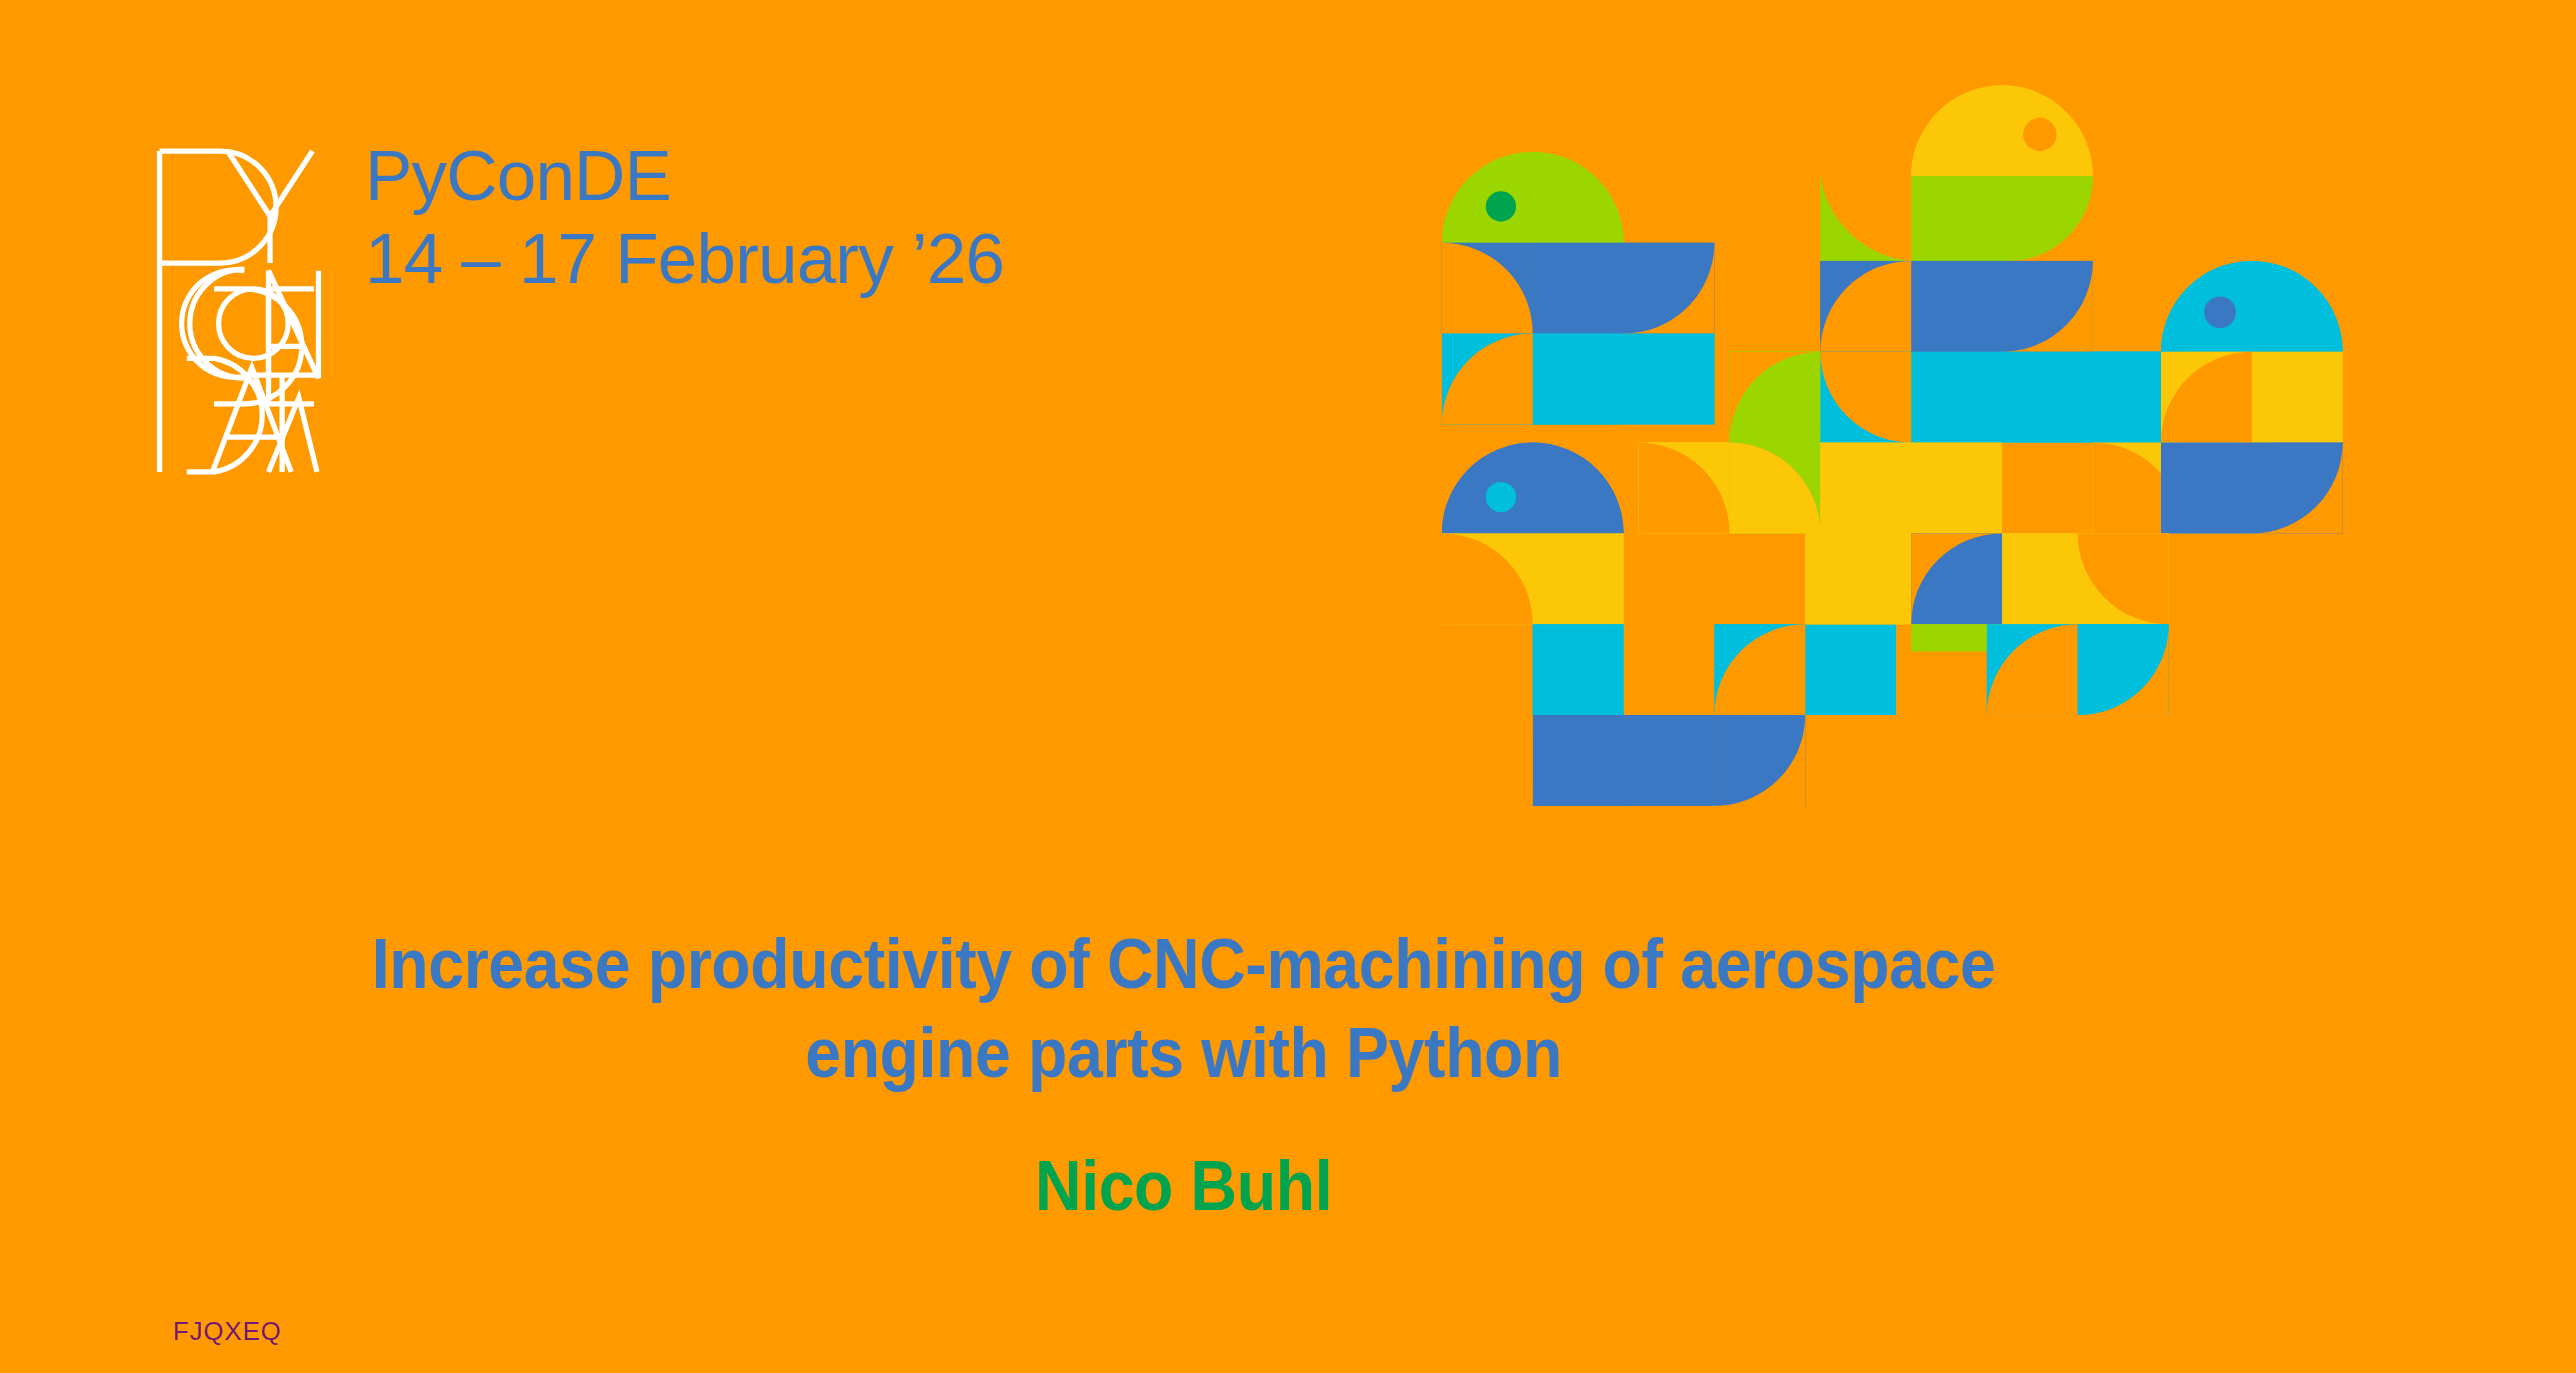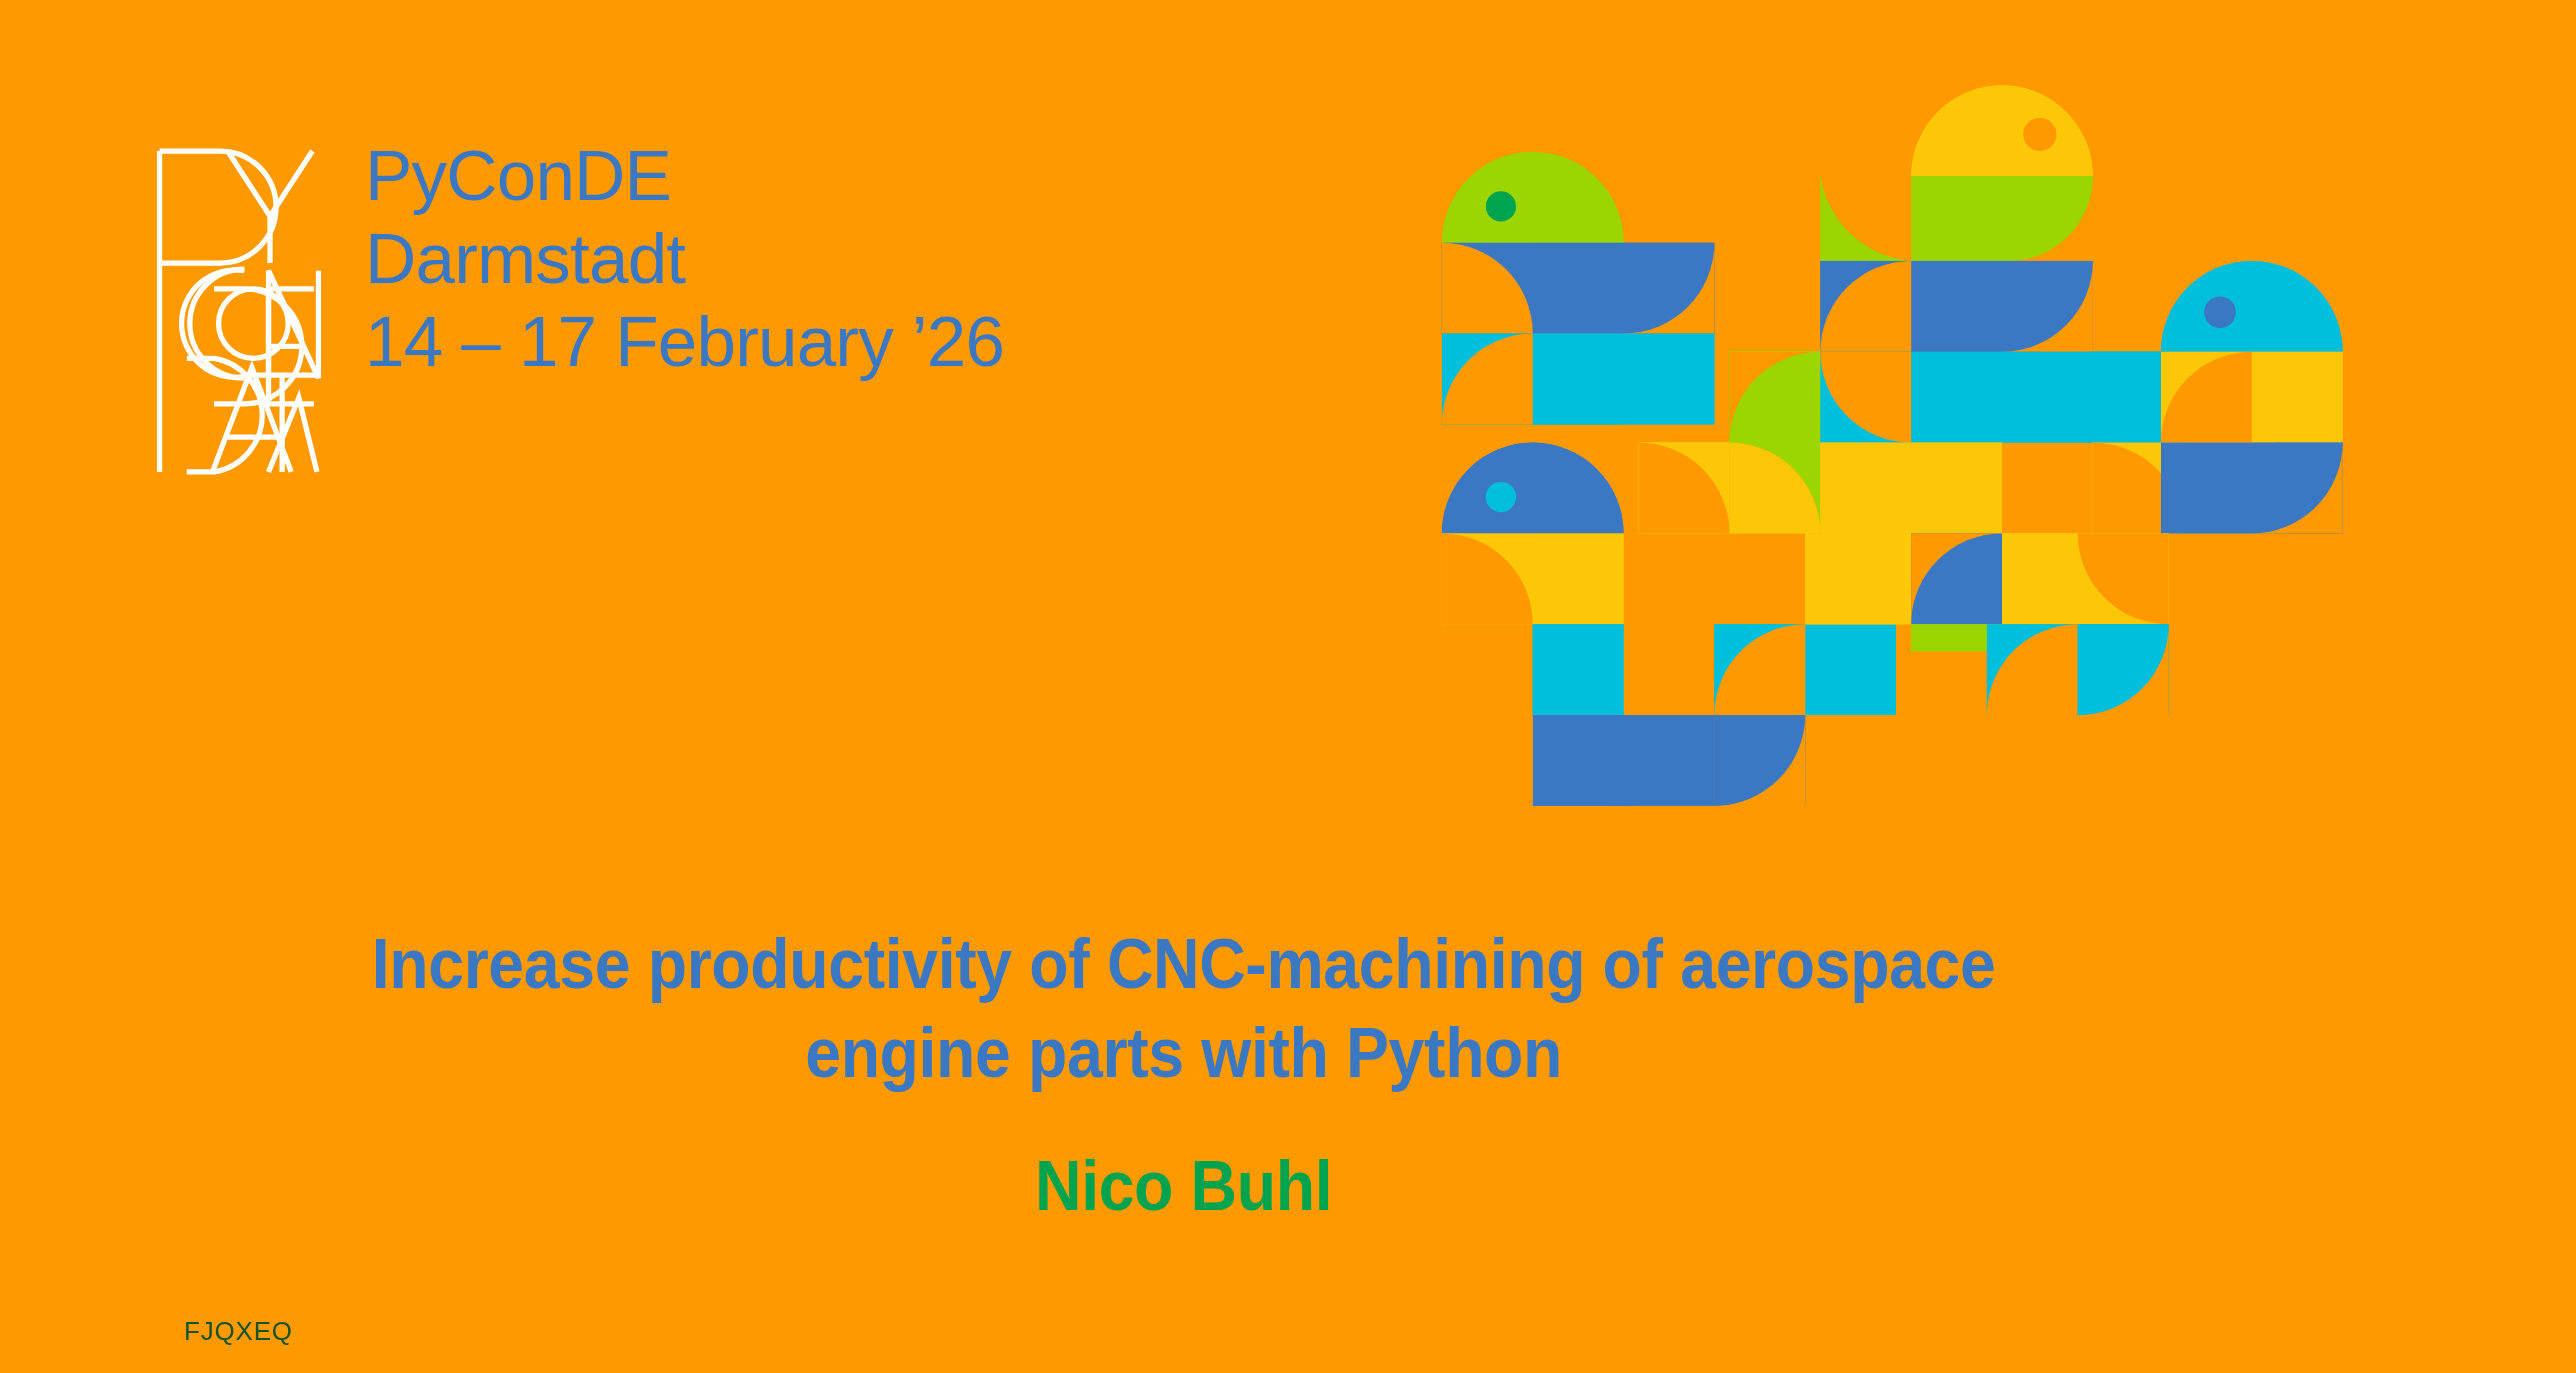--- a/index.html
+++ b/index.html
@@ -54,25 +54,24 @@
     line-height:76px;
     letter-spacing:-0.4px;
     margin:0;
     padding-top:50px;
     transform:scaleX(0.92);
     transform-origin:left top;
   }
   .footer-code{
     position:absolute;
     left:173px;top:1316px;
-    color:#14532d;
+    color:#701a75;
     font-family:"Liberation Sans", sans-serif;
     font-size:26px;
     letter-spacing:0.8px;
-    margin-left:11px;
   }
 </style>
 </head>
 <body>
 
 <div class="slide">
 
   <div class="header">
 
     <div class="logo-mark">
@@ -107,21 +106,20 @@
           <path d="M120 300 H216"></path>
           <path d="M168 300 V428"></path>
 
           <path d="M150 428 L190 330 L214 428"></path>
         </g>
       </svg>
     </div>
 
     <div class="logo-lines">
       <div class="logo-line">PyConDE</div>
-      <div class="logo-line">Darmstadt</div>
       <div class="logo-line">14 – 17 February ’26</div>
     </div>
   </div>
 
   <div class="artwork">
     <svg viewBox="0 0 1208 1008" xmlns="http://www.w3.org/2000/svg">
       <defs>
         
       </defs>
       <rect x="0" y="0" width="1208" height="1008" fill="#FF9900"></rect>

